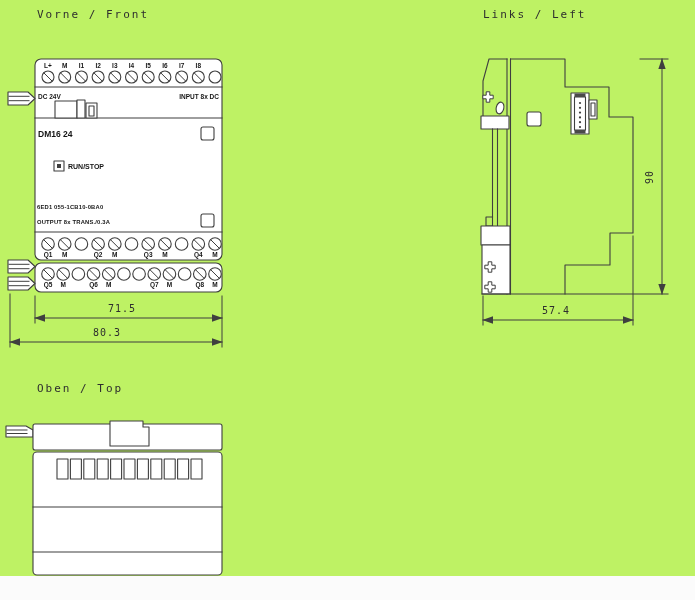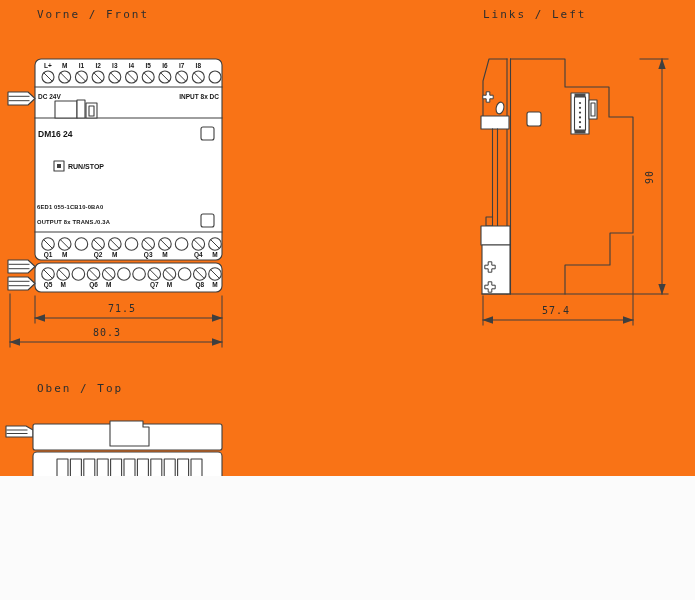--- a/index.html
+++ b/index.html
@@ -1,16 +1,16 @@
 <!DOCTYPE html>
 <html><head>
 <meta charset="utf-8">
 <style>
   html,body{margin:0;padding:0;background:#fbfbfb;}
-  .canvas{position:relative;width:695px;height:476px;background:#f97316;overflow:hidden;
+  .canvas{position:relative;width:695px;height:576px;background:#bef264;overflow:hidden;
           font-family:"Liberation Sans",sans-serif;}
   svg{position:absolute;left:0;top:0;}
   .ln{stroke:#3f3f3f;stroke-width:1.1;fill:none;stroke-linejoin:round;stroke-linecap:square;}
   .lnf{stroke:#3f3f3f;stroke-width:1.1;fill:#ffffff;stroke-linejoin:round;}
   .thin{stroke-width:1;}
   text{stroke:none;}
   .dev{font-family:"Liberation Sans",sans-serif;font-weight:bold;fill:#151515;}
   .t55{font-size:5.8px;letter-spacing:.2px;}
   .t6{font-size:6.5px;}
   .t7{font-size:7px;}

